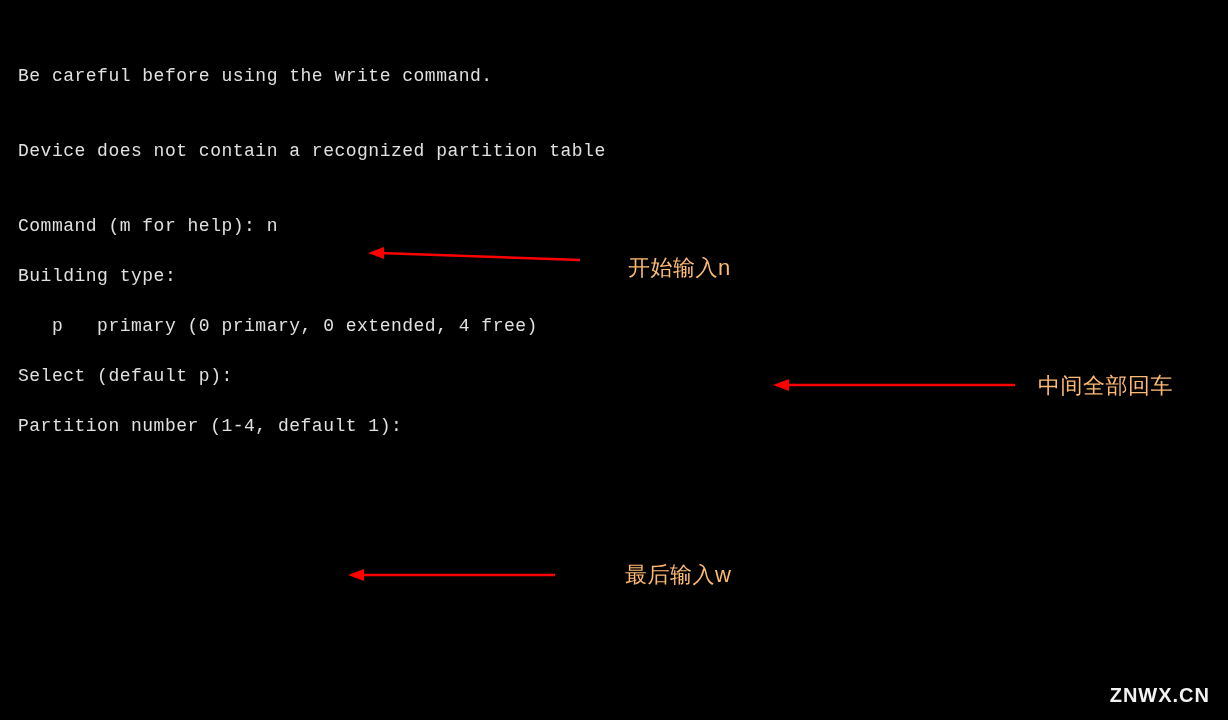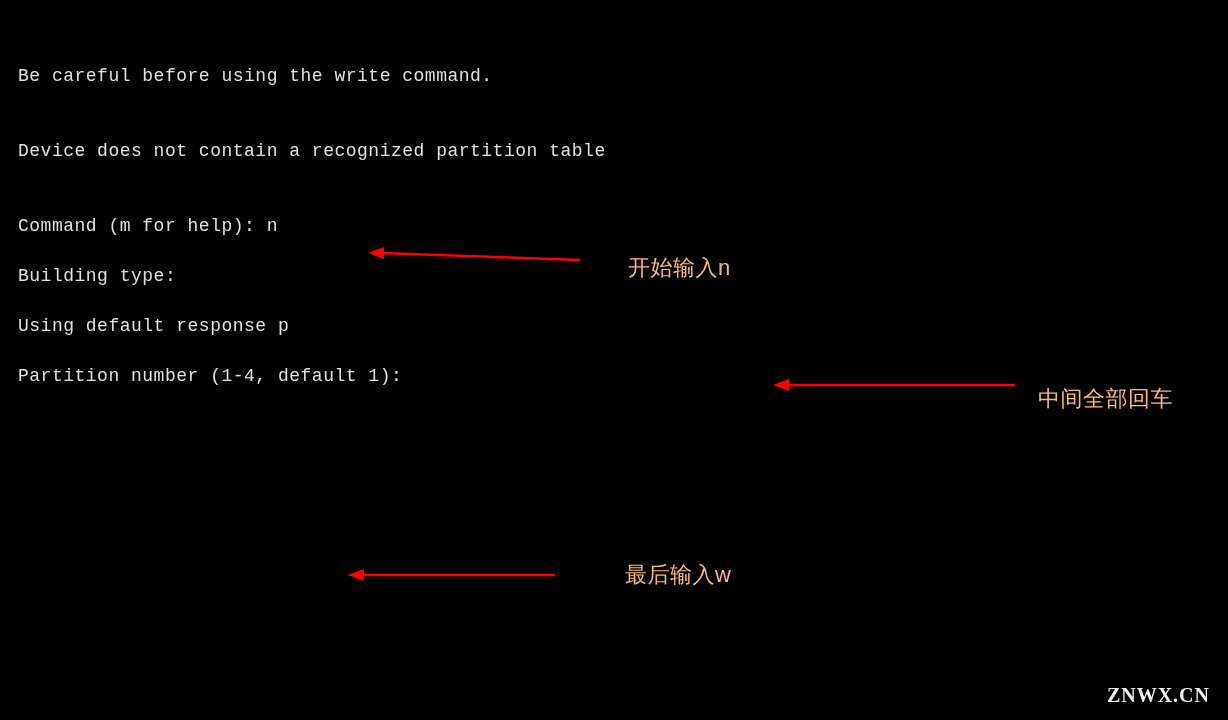--- a/index.html
+++ b/index.html
@@ -45,39 +45,40 @@
       fill: none;
     }
     .arrow-head {
       fill: #ff0000;
     }
     .watermark {
       position: absolute;
       bottom: 12px;
       right: 18px;
       color: #ffffff;
-      font-family: Liberation Serif, serif;
+      font-family: Liberation Sans, sans-serif;
       font-size: 20px;
       font-weight: bold;
       letter-spacing: 1px;
       opacity: 0.95;
     }
   </style>
 </head>
 <body>
 
 <div class="terminal">
 <span class="line"></span>
 <span class="line">Be careful before using the write command.</span>
 <span class="line"></span>
 <span class="line">Device does not contain a recognized partition table</span>
 <span class="line"></span>
 <span class="line">Command (m for help): n</span>
 <span class="line">Building type:</span>
-<span class="line">Using default response p</span>
+<span class="line">   p   primary (0 primary, 0 extended, 4 free)</span>
+<span class="line">Select (default p):</span>
 <span class="line">Partition number (1-4, default 1):</span>
 
 
 
 
 
 <span class="line"></span>
 
 
 <span class="line"></span>
@@ -88,21 +89,21 @@
 <svg class="arrow" style="left:360px; top:240px; width:230px; height:30px;">
   <line class="arrow-line" x1="220" y1="20" x2="20" y2="13"></line>
   <polygon class="arrow-head" points="8,13 24,7 24,19"></polygon>
 </svg>
 <div class="annotation" style="left:628px; top:255px;">开始输入n</div>
 
 <svg class="arrow" style="left:765px; top:375px; width:250px; height:20px;">
   <line class="arrow-line" x1="250" y1="10" x2="20" y2="10"></line>
   <polygon class="arrow-head" points="8,10 24,4 24,16"></polygon>
 </svg>
-<div class="annotation" style="left:1038px; top:373px;margin-top:13px;">中间全部回车</div>
+<div class="annotation" style="left:1038px; top:373px;">中间全部回车</div>
 
 <svg class="arrow" style="left:340px; top:565px; width:220px; height:20px;">
   <line class="arrow-line" x1="215" y1="10" x2="20" y2="10"></line>
   <polygon class="arrow-head" points="8,10 24,4 24,16"></polygon>
 </svg>
 <div class="annotation" style="left:625px; top:562px;">最后输入w</div>
 
 <div class="watermark">ZNWX.CN</div>
 
 </body></html>

